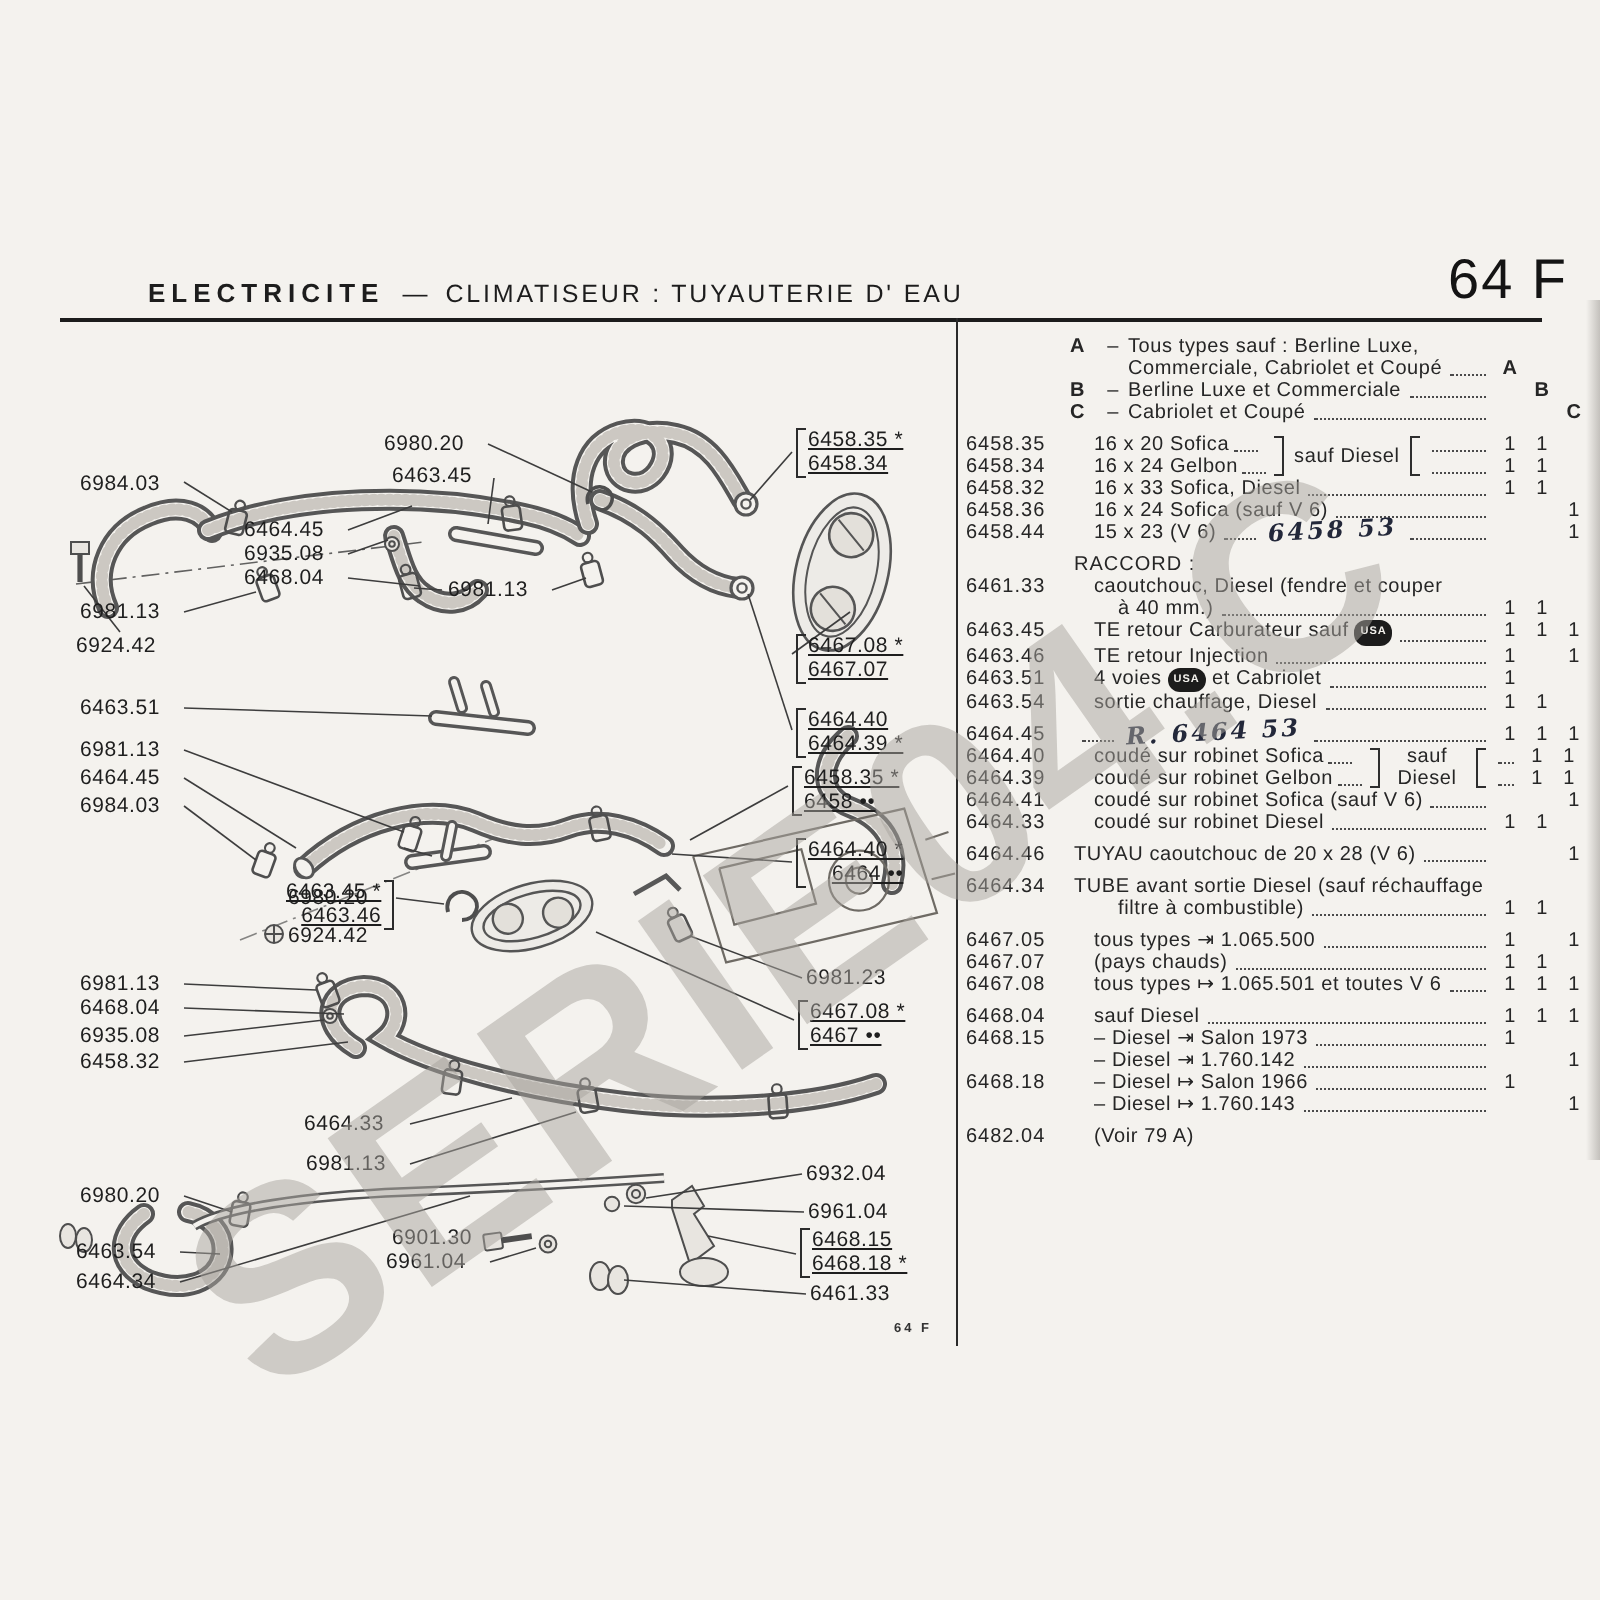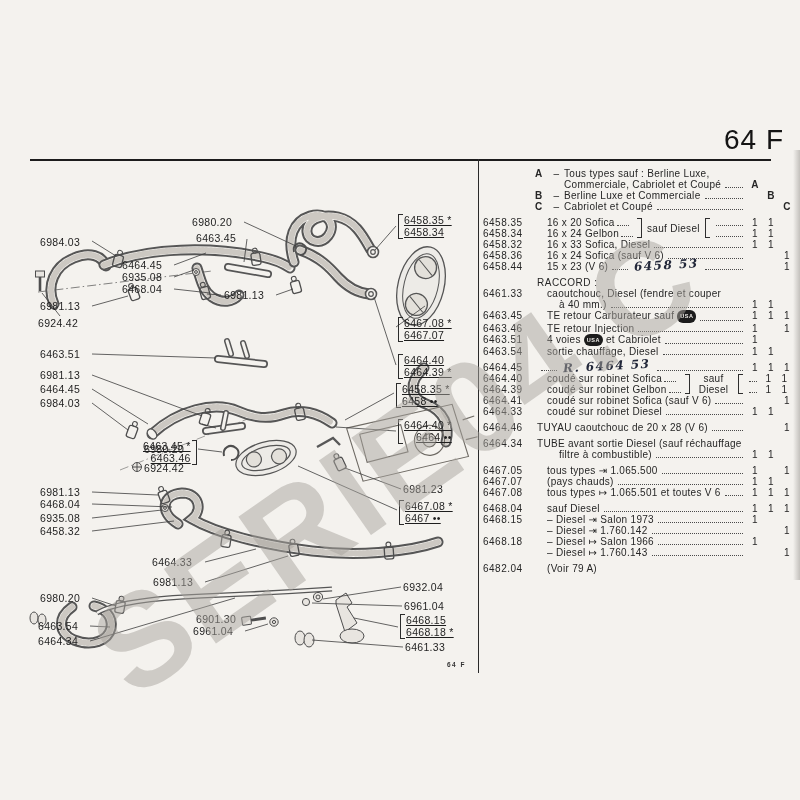--- a/index.html
+++ b/index.html
@@ -75,20 +75,23 @@
   .grp-label.stacked{width:38px;white-space:normal;}
   .grp-right{flex:1;display:flex;flex-direction:column;justify-content:space-between;}
   .gr-row{flex:1;}
 </style>
 </head>
 <body>
 
 <div class="sheet">
   <div class="edge"></div>
 
+  <div class="hdr">
+    <span class="hdr-main">ELECTRICITE</span><span class="hdr-dash">—</span><span class="hdr-sub">CLIMATISEUR :  TUYAUTERIE  D' EAU</span>
+  </div>
   <div class="page-code">64 F</div>
   <div class="hrule"></div>
   <div class="vrule"></div>
 
   <svg class="diagram" width="800" height="800" viewBox="0 0 800 800">
     <defs>
       <path id="t1" d="M54,304 C46,286 54,266 74,258 C90,251 102,256 106,266"></path>
       <path id="t2" d="M104,265 C148,247 212,246 262,257 C276,260 284,264 290,268"></path>
       <path id="t3" d="M294,262 C286,238 294,221 310,216 C327,211 337,224 328,236 C321,245 308,242 307,232 C306,221 320,213 338,217 C356,221 364,238 371,250"></path>
       <path id="t4" d="M300,250 C320,257 330,268 338,277 C349,289 360,293 369,294"></path>

